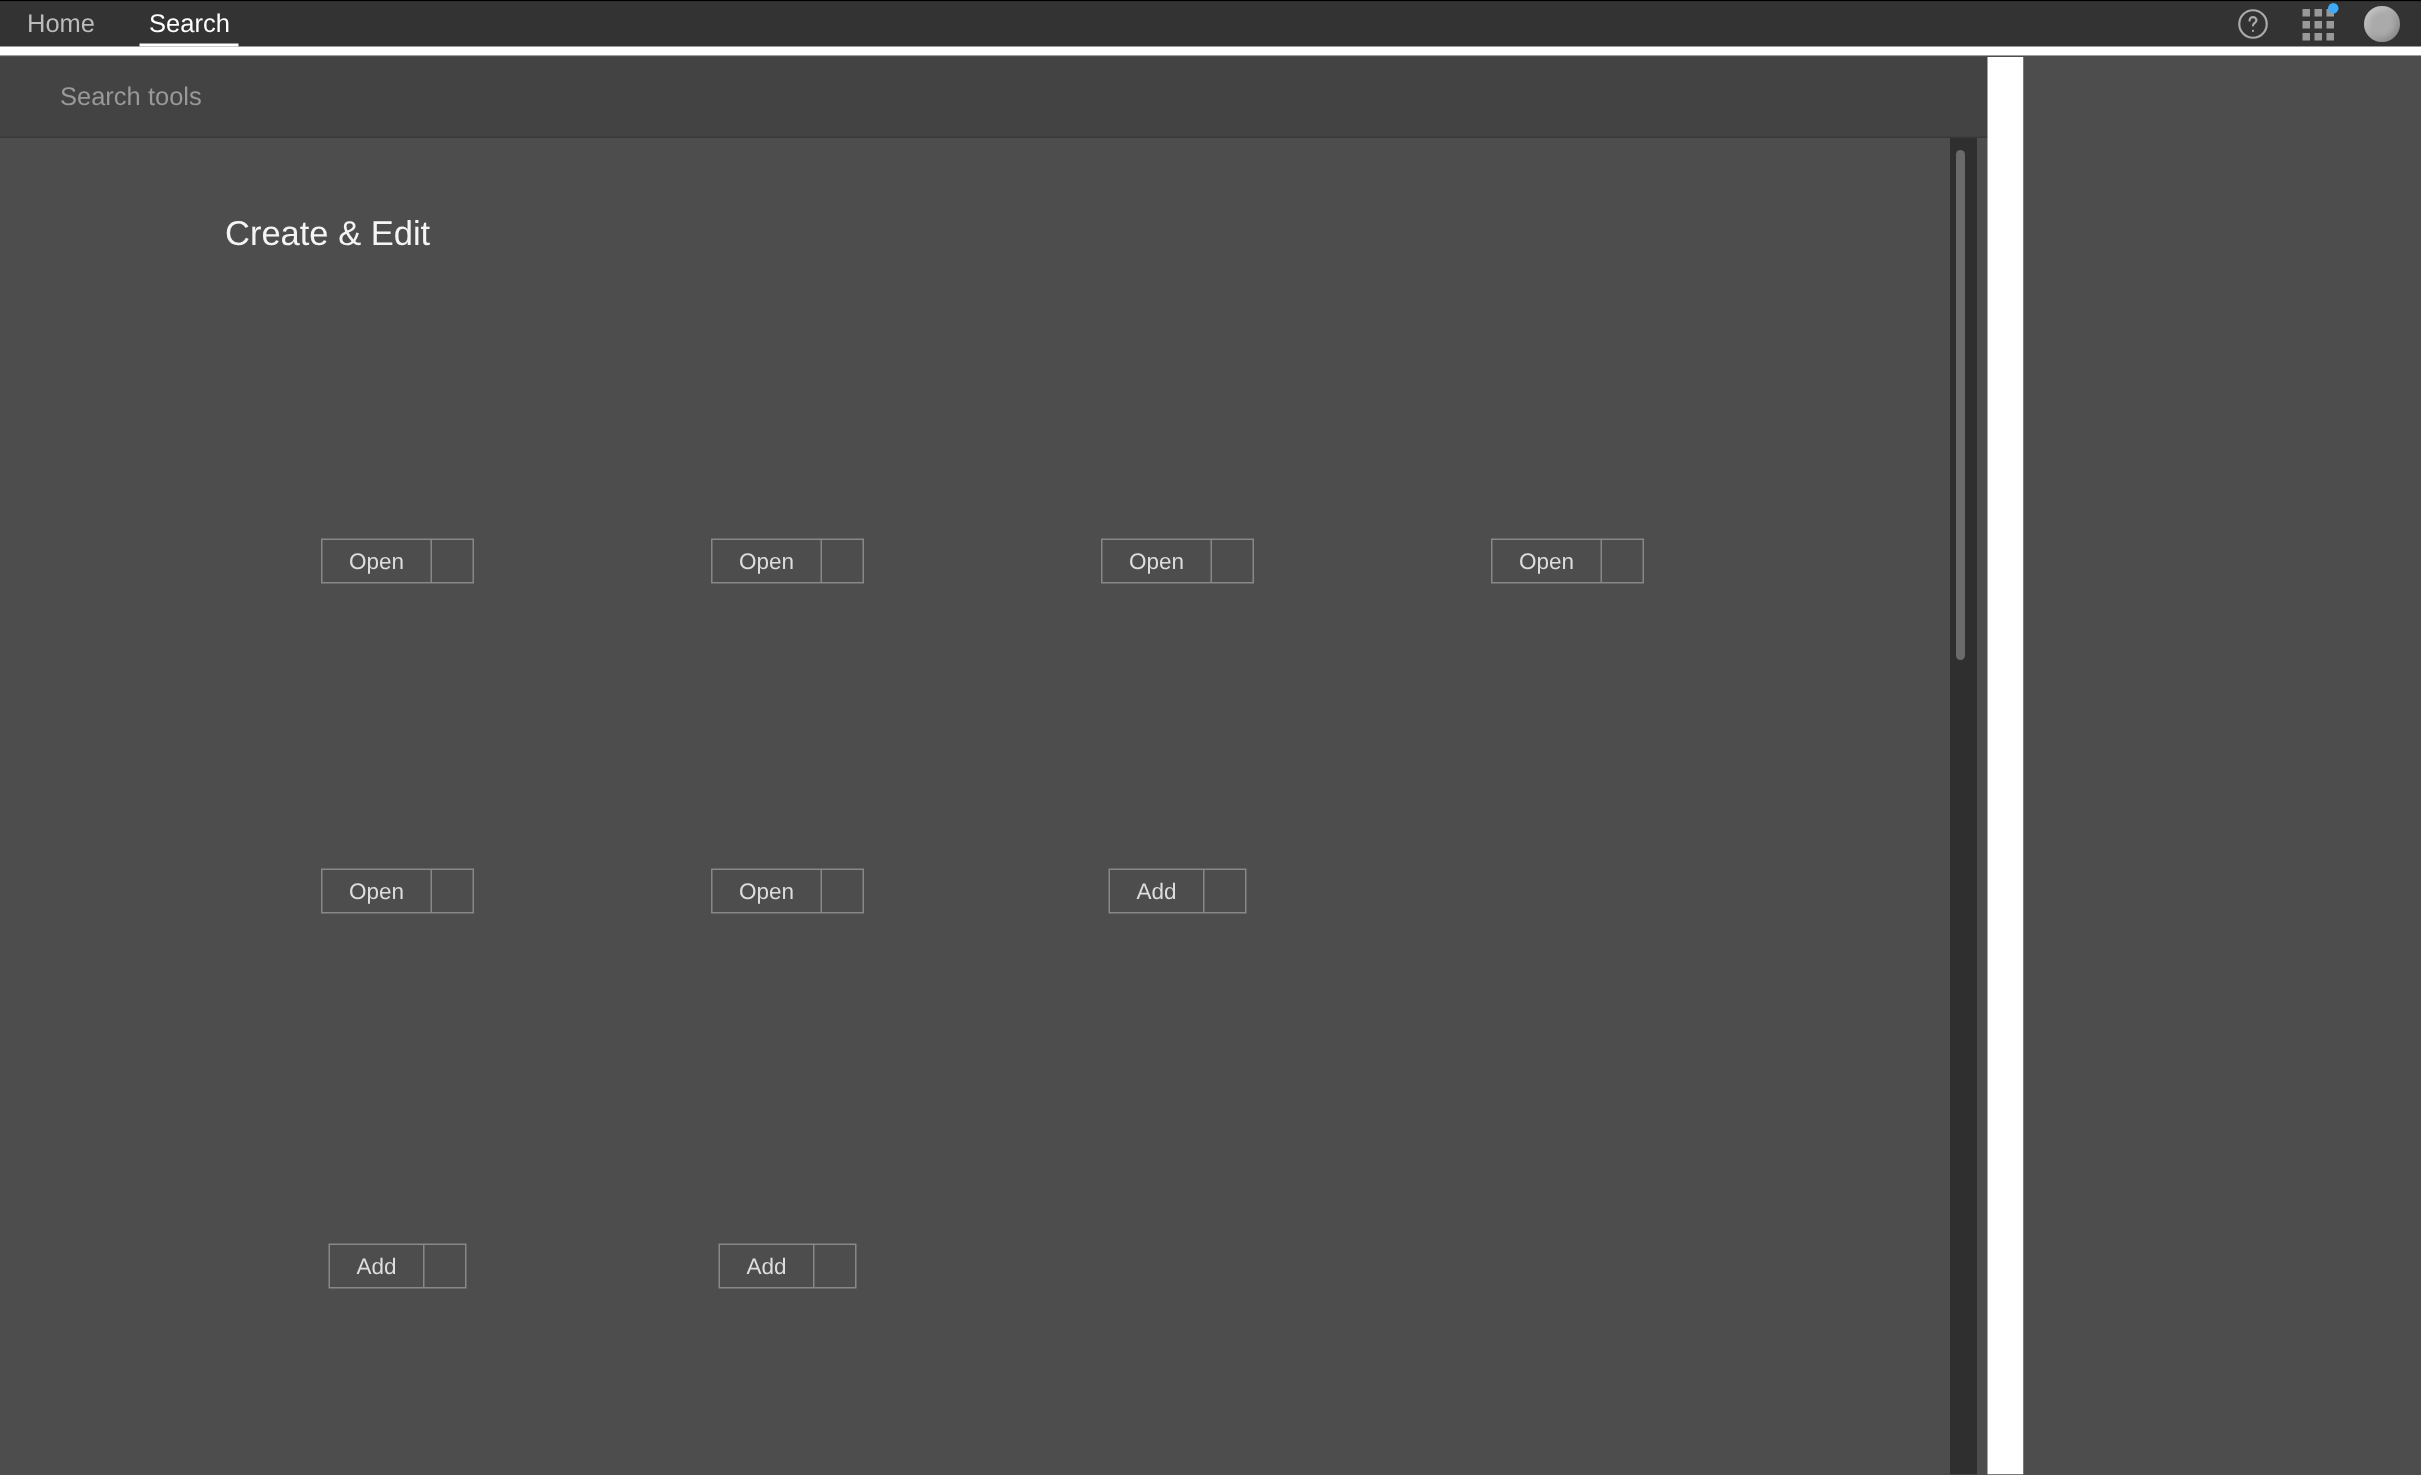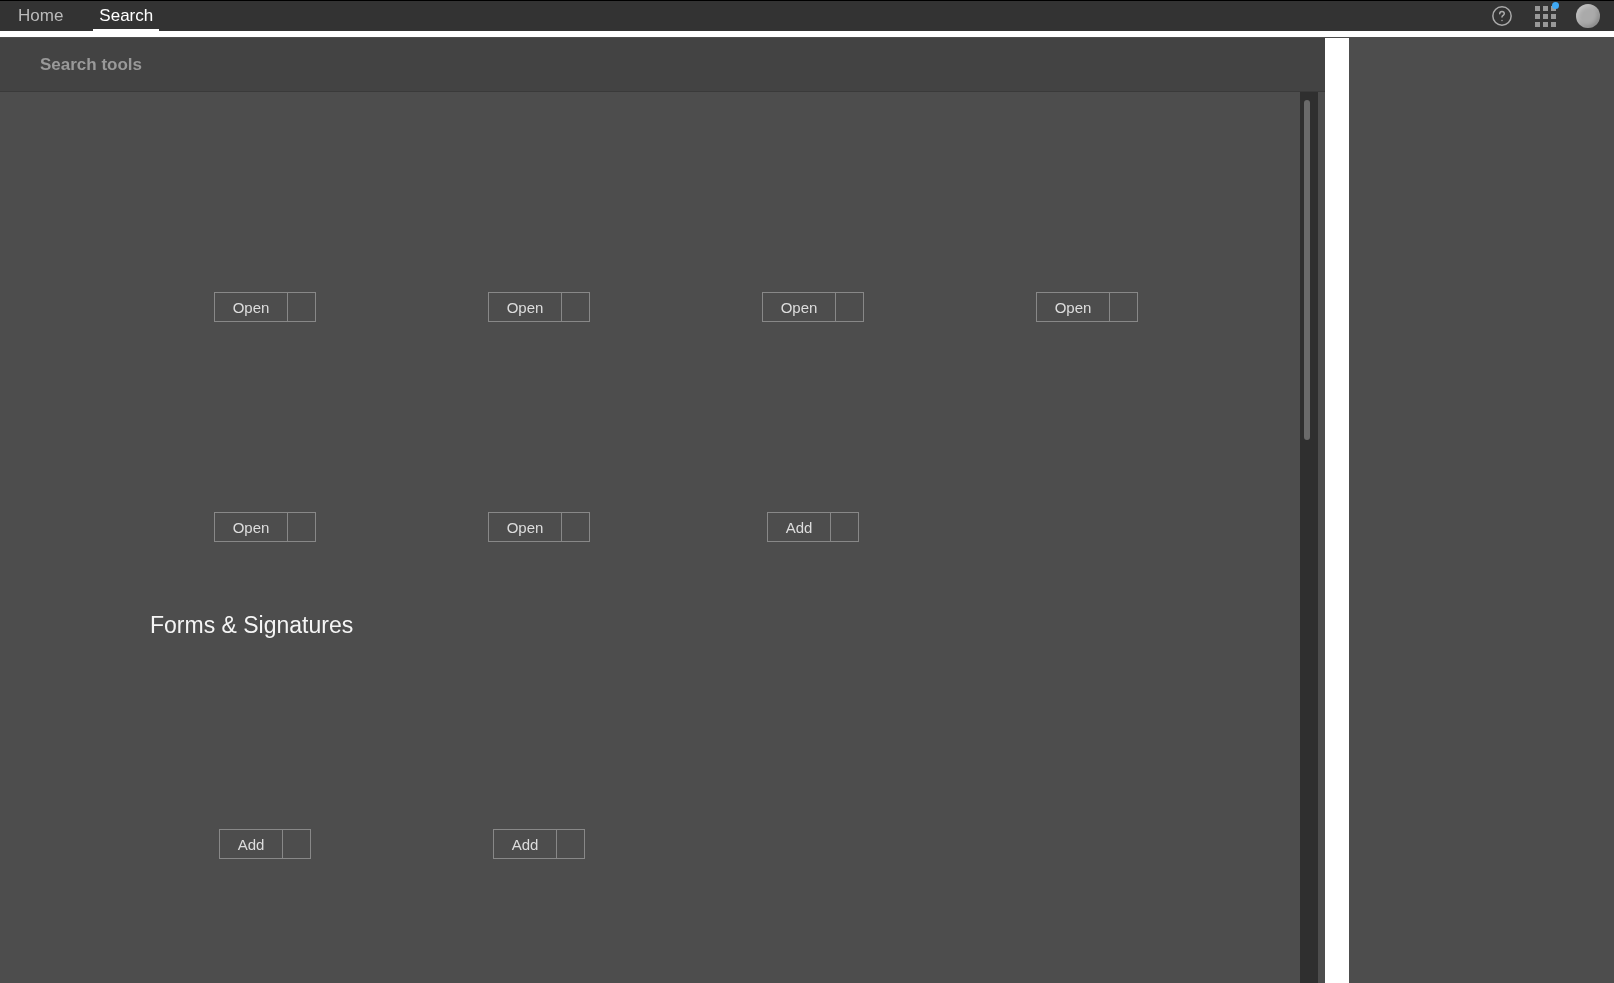--- a/index.html
+++ b/index.html
@@ -85,21 +85,21 @@
     top: 38px; left: 0;
     width: 1340px;
     height: 54px;
     background: #434343;
     display: flex; align-items: center;
     padding-left: 40px;
     border-bottom: 1px solid #3a3a3a;
   }
   .search-input {
     background: transparent; border: none; outline: none;
-    color: #fef9c3; font-size: 17px; width: 400px; font-weight: bold;
+    color: #fef9c3; font-size: 17px; width: 400px;
   }
   .search-input::placeholder { color: #999; }
 
   .main-area {
     position: absolute;
     top: 92px; left: 0;
     width: 1300px;
     bottom: 0;
     padding: 50px 0 0 150px;
     overflow: hidden;
@@ -140,21 +140,21 @@
 
   .section-title {
     font-size: 23px;
     font-weight: 400;
     color: #f5f5f5;
     margin-bottom: 40px;
   }
   .tool-grid {
     display: flex;
     flex-wrap: wrap;
-    gap: 40px 44px;
+    gap: 40px 30px;
     margin-bottom: 70px;
   }
   .tool-card {
     width: 230px;
     height: 180px;
     display: flex;
     flex-direction: column;
     align-items: center;
     justify-content: flex-end;
   }
@@ -212,20 +212,21 @@
   </div>
 </div>
 
 <div class="search-bar">
   <input class="search-input" type="text" placeholder="Search tools" style="">
 </div>
 
 <div class="main-area">
 
   <div>
+    <div class="section-title">Create &amp; Edit</div>
     <div class="tool-grid">
       <div class="tool-card">
         <div class="tool-action">
           <span class="tool-action-label">Open</span>
           <span class="tool-action-dropdown"></span>
         </div>
       </div>
       <div class="tool-card">
         <div class="tool-action">
           <span class="tool-action-label">Open</span>
@@ -259,21 +260,20 @@
       <div class="tool-card">
         <div class="tool-action">
           <span class="tool-action-label">Add</span>
           <span class="tool-action-dropdown"></span>
         </div>
       </div>
     </div>
   </div>
 
   <div>
-    <div class="section-title">Forms &amp; Signatures</div>
     <div class="tool-grid">
       <div class="tool-card">
         <div class="tool-action">
           <span class="tool-action-label">Add</span>
           <span class="tool-action-dropdown"></span>
         </div>
       </div>
       <div class="tool-card">
         <div class="tool-action">
           <span class="tool-action-label">Add</span>

